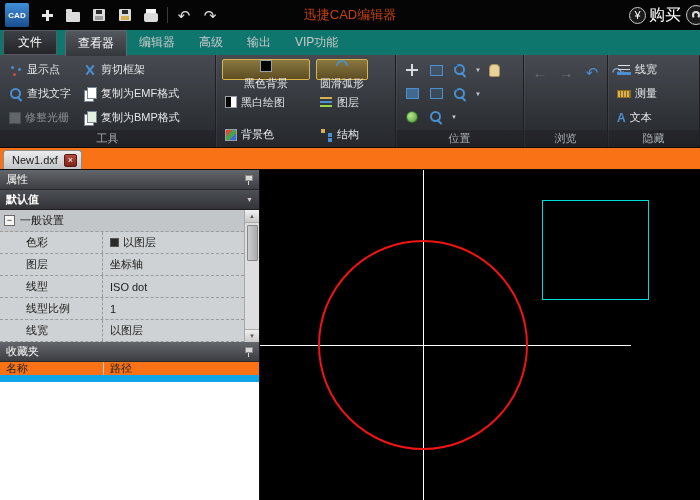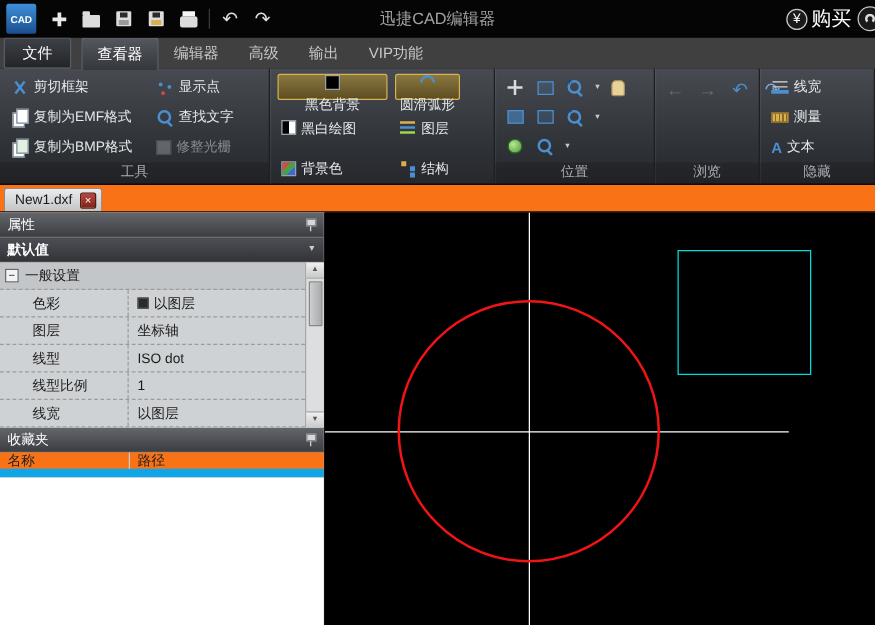--- a/index.html
+++ b/index.html
@@ -5,42 +5,42 @@
   * { box-sizing: border-box; margin: 0; padding: 0; }
   html,body { width:700px; height:500px; }
   body { font-family: "Liberation Sans", "DejaVu Sans", sans-serif; background:#000; }
   .app { position:relative; width:700px; height:500px; overflow:hidden; background:#000; }
 
   
   .titlebar { height:30px; background:#050505; display:flex; align-items:center; color:#eee; position:relative; padding:0 2px; }
   .logo { width:24px; height:24px; margin:0 5px 0 3px; border-radius:2px; background:linear-gradient(#3f8fd8,#1a4f8f); color:#fff; font-size:8px; font-weight:bold; display:flex; align-items:center; justify-content:center; flex:none; }
   .ti { width:24px; height:22px; display:flex; align-items:center; justify-content:center; margin:0 1px; border-radius:2px; flex:none; }
   .tsep { width:1px; height:16px; background:#3a3a3a; margin:0 3px; flex:none; }
-  .apptitle { position:absolute; left:0; right:0; text-align:center; font-size:13px; color:#a3a3a3; pointer-events:none; }
+  .apptitle { position:absolute; left:0; right:0; text-align:center; font-size:13px; color:#c2410c; pointer-events:none; }
   .tb-right { margin-left:auto; display:flex; align-items:center; gap:5px; z-index:2; }
   .yen { width:17px; height:17px; border:1px solid #c8c8c8; border-radius:50%; background:#1a1a1a; color:#fff; font-size:11px; line-height:15px; text-align:center; flex:none; }
   .buy-label { font-size:16px; color:#fff; }
   .support { width:20px; height:20px; border:1px solid #c8c8c8; border-radius:50%; background:#1a1a1a; position:relative; margin-right:-8px; flex:none; }
   .support::before { content:""; position:absolute; inset:5px; border:2px solid #ddd; border-radius:50%; border-bottom-color:transparent; }
 
   .g-plus { position:relative; width:13px; height:13px; }
   .g-plus::before { content:""; position:absolute; left:5px; top:1px; width:3px; height:11px; background:#e8e8e8; }
   .g-plus::after { content:""; position:absolute; left:1px; top:5px; width:11px; height:3px; background:#e8e8e8; }
   .g-folder { position:relative; width:14px; height:10px; background:#dcdcdc; border-radius:1px; margin-top:3px; }
   .g-folder::before { content:""; position:absolute; top:-3px; left:0; width:6px; height:3px; background:#dcdcdc; border-radius:1px 1px 0 0; }
   .g-save { position:relative; width:12px; height:12px; background:#dcdcdc; border-radius:1px; }
   .g-save::before { content:""; position:absolute; top:1px; left:3px; width:6px; height:4px; background:#2a2a2a; }
   .g-save::after { content:""; position:absolute; bottom:1px; left:2px; width:8px; height:4px; background:#9a9a9a; }
   .g-save.alt::after { background:#d8b050; }
   .g-print { position:relative; width:14px; height:9px; background:#dcdcdc; border-radius:2px; margin-top:4px; }
   .g-print::before { content:""; position:absolute; top:-4px; left:2px; width:10px; height:4px; background:#f5f5f5; }
   .navg { font-size:15px; line-height:1; color:#e0e0e0; }
 
   
-  .menurow { height:25px; background:#404040; display:flex; align-items:center; padding:0 3px; }
+  .menurow { height:25px; background:#0f766e; display:flex; align-items:center; padding:0 3px; }
   .file-btn { padding:3px 14px; background:linear-gradient(#3d4045,#232528); border:1px solid #575b61; border-radius:2px; color:#fff; font-size:12px; margin-right:8px; }
   .rtab { padding:4px 12px; color:#c8c8c8; font-size:12px; }
   .rtab.active { background:linear-gradient(#53575e,#34373c); border:1px solid #63676e; border-bottom:none; border-radius:3px 3px 0 0; color:#fff; }
 
   
   .ribbon { height:93px; background:linear-gradient(#474b51,#2e3136 70%,#26282c); display:flex; border-bottom:1px solid #0c0c0c; }
   .rgroup { display:flex; flex-direction:column; border-right:1px solid #1d1f22; box-shadow:1px 0 0 rgba(255,255,255,.06); }
   .rg-tools { width:216px; } .rg-cad { width:180px; } .rg-pos { width:128px; } .rg-browse { width:84px; } .rg-hide { flex:1; }
   .rg-content { flex:1; display:flex; padding:4px 6px 2px; gap:6px; }
   .rg-label { height:17px; line-height:16px; text-align:center; color:#a9aeb5; font-size:11px; background:rgba(0,0,0,.14); }
@@ -173,46 +173,46 @@
     <div class="rtab">编辑器</div>
     <div class="rtab">高级</div>
     <div class="rtab">输出</div>
     <div class="rtab">VIP功能</div>
   </div>
 
   <div class="ribbon">
 
     <div class="rgroup rg-tools">
       <div class="rg-content">
-        <div class="rcol c1t">
-          <div class="rbtn">
-            <span class="ic ic-cut"></span>
-            <span>剪切框架</span>
-          </div>
-          <div class="rbtn">
-            <span class="ic ic-copy"></span>
-            <span>复制为EMF格式</span>
-          </div>
-          <div class="rbtn">
-            <span class="ic ic-copy bmp"></span>
-            <span>复制为BMP格式</span>
-          </div>
-        </div>
         <div class="rcol">
           <div class="rbtn">
             <span class="ic ic-dots"></span>
             <span>显示点</span>
           </div>
           <div class="rbtn">
             <span class="ic ic-mag"></span>
             <span>查找文字</span>
           </div>
           <div class="rbtn disabled">
             <span class="ic ic-raster"></span>
             <span>修整光栅</span>
+          </div>
+        </div>
+        <div class="rcol c1t">
+          <div class="rbtn">
+            <span class="ic ic-cut"></span>
+            <span>剪切框架</span>
+          </div>
+          <div class="rbtn">
+            <span class="ic ic-copy"></span>
+            <span>复制为EMF格式</span>
+          </div>
+          <div class="rbtn">
+            <span class="ic ic-copy bmp"></span>
+            <span>复制为BMP格式</span>
           </div>
         </div>
       </div>
       <div class="rg-label">工具</div>
     </div>
 
     <div class="rgroup rg-cad">
       <div class="rg-content">
         <div class="rcol c1c">
           <div class="rbtn golden">

